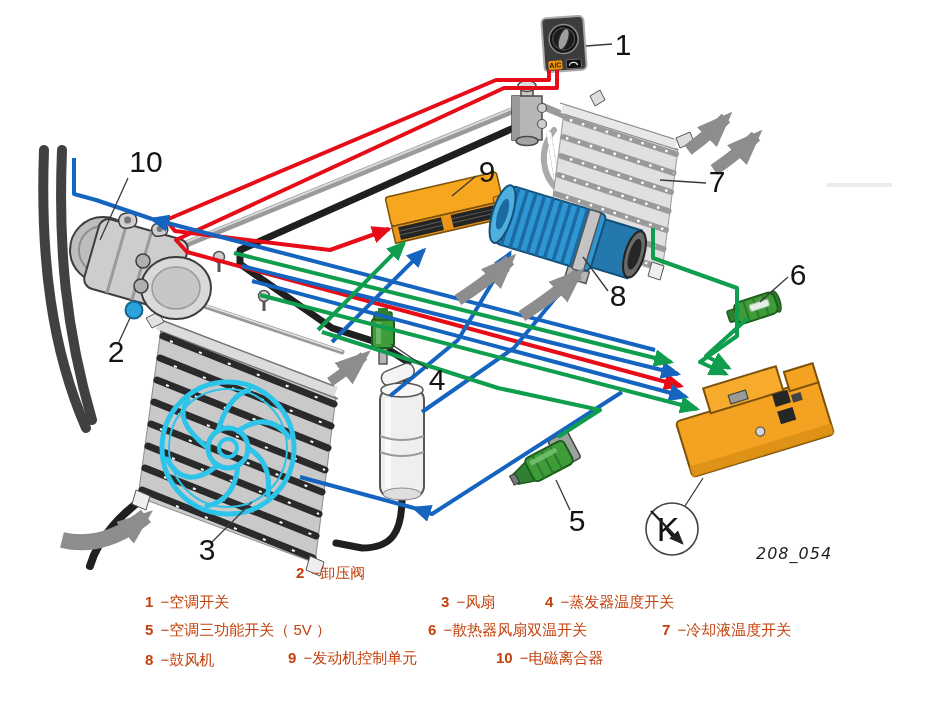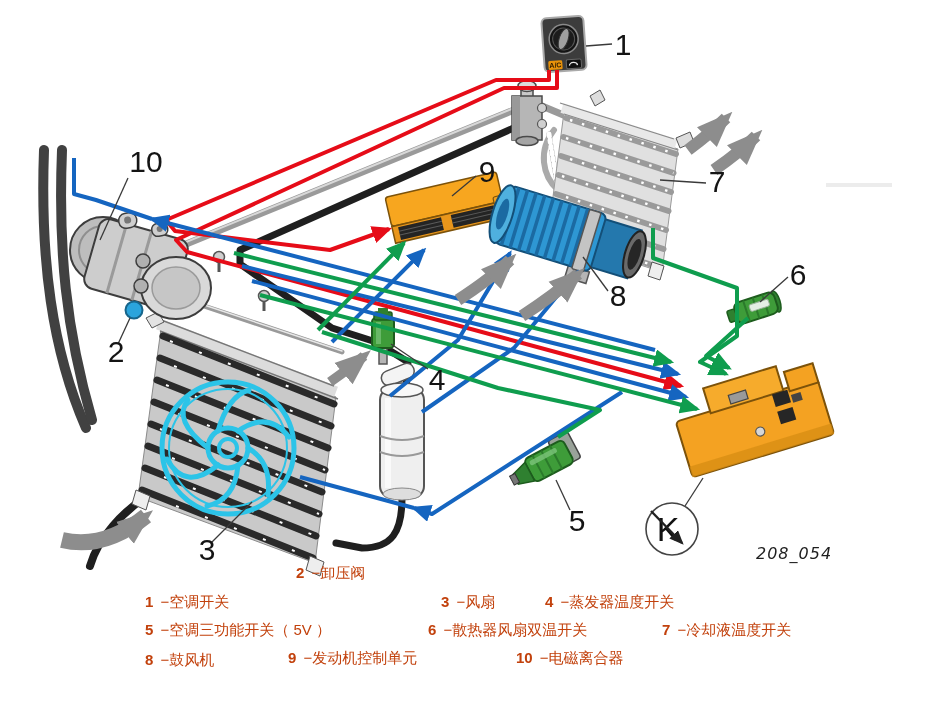--- a/index.html
+++ b/index.html
@@ -291,15 +291,15 @@
 <div>
   <span class="legend-item" style="left:145px;top:593px"><b>1</b><span> −空调开关</span></span>
   <span class="legend-item" style="left:296px;top:564px"><b>2</b><span> −卸压阀</span></span>
   <span class="legend-item" style="left:441px;top:593px"><b>3</b><span> −风扇</span></span>
   <span class="legend-item" style="left:545px;top:593px"><b>4</b><span> −蒸发器温度开关</span></span>
   <span class="legend-item" style="left:145px;top:621px"><b>5</b><span> −空调三功能开关（ 5V ）</span></span>
   <span class="legend-item" style="left:428px;top:621px"><b>6</b><span> −散热器风扇双温开关</span></span>
   <span class="legend-item" style="left:662px;top:621px"><b>7</b><span> −冷却液温度开关</span></span>
   <span class="legend-item" style="left:145px;top:651px"><b>8</b><span> −鼓风机</span></span>
   <span class="legend-item" style="left:288px;top:649px"><b>9</b><span> −发动机控制单元</span></span>
-  <span class="legend-item" style="left:516px;top:649px"><b>10</b><span> −电磁离合器</span></span>
+  <span class="legend-item" style="left:496px;top:649px"><b>10</b><span> −电磁离合器</span></span>
 </div>
 </div>
 
 </body></html>

